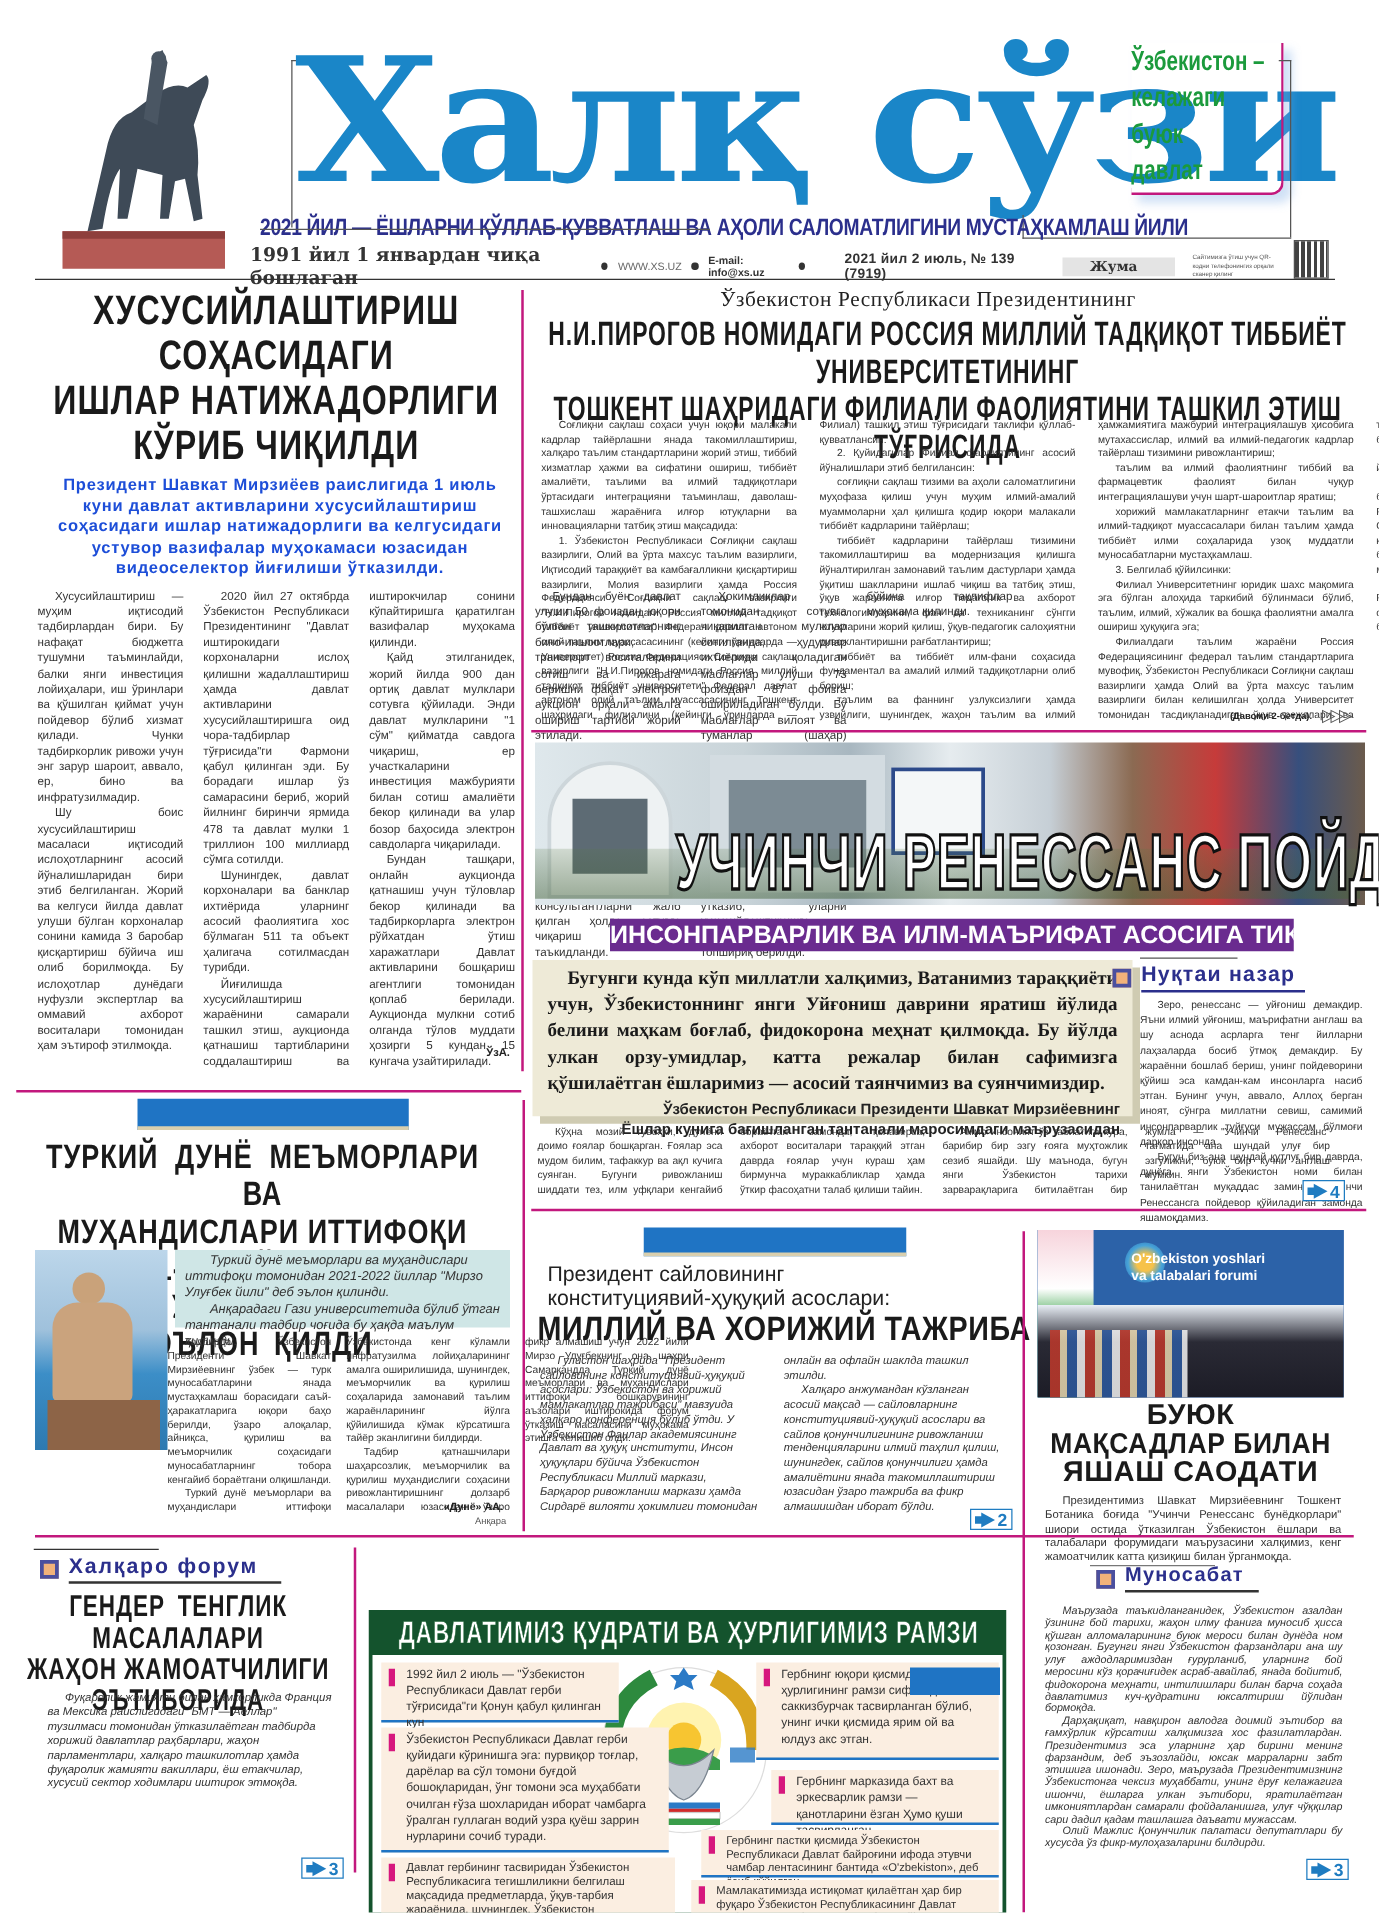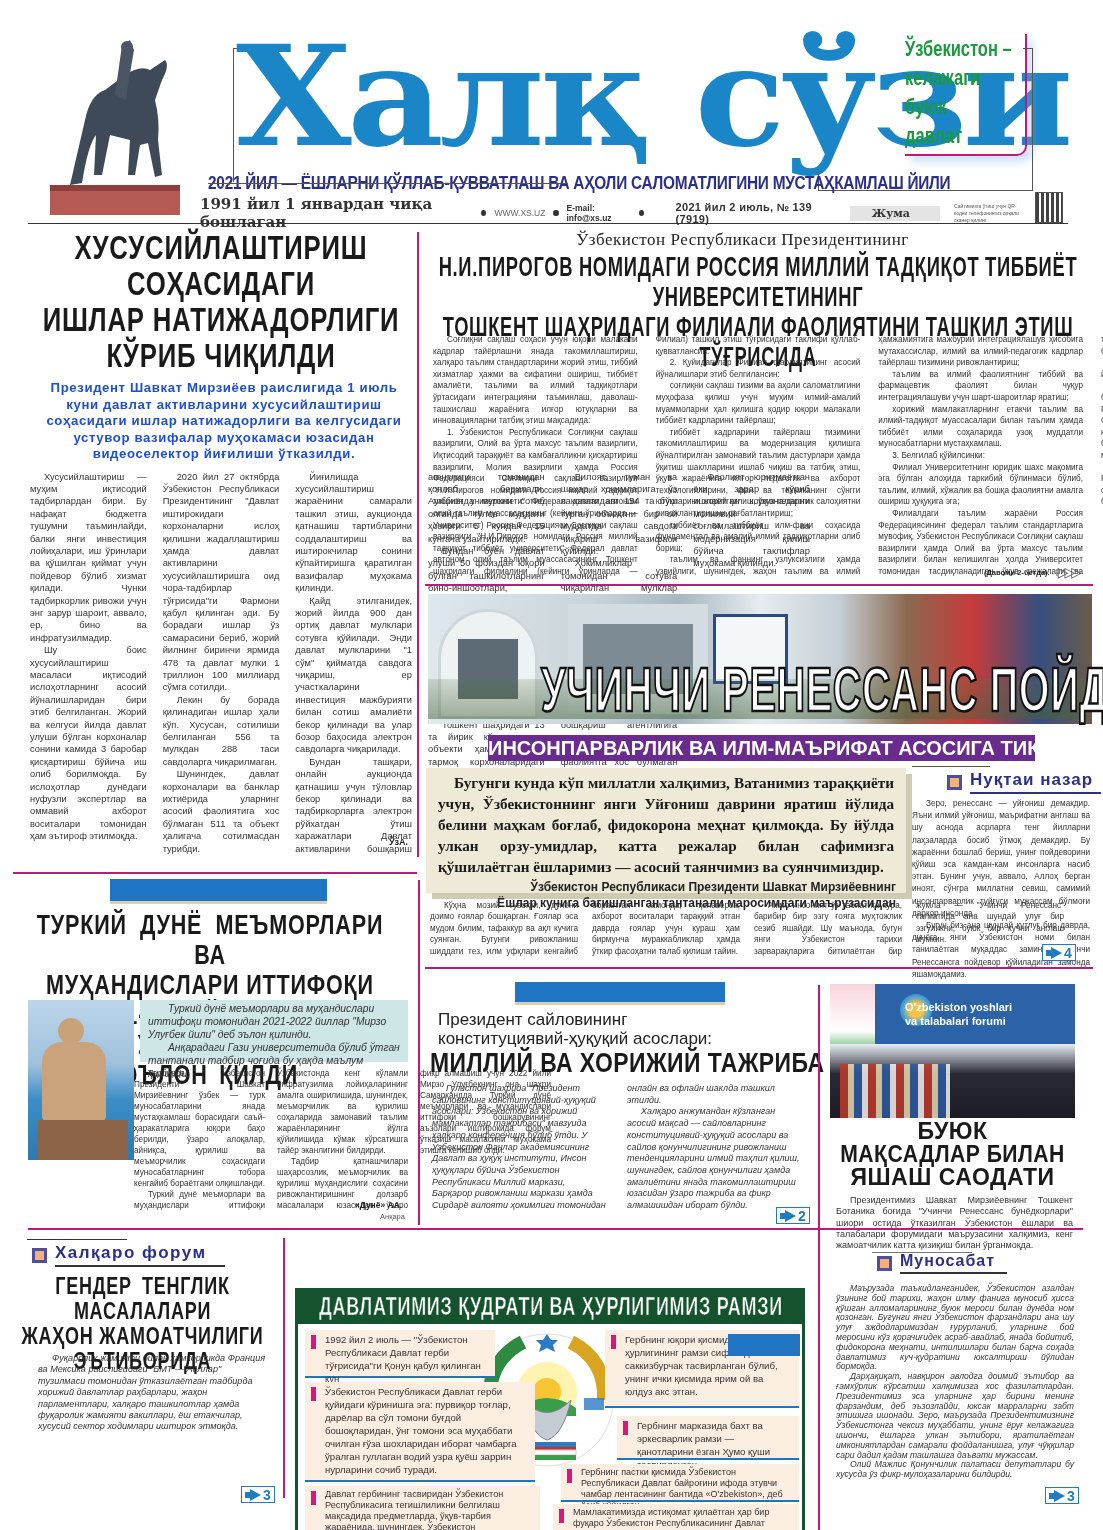--- a/index.html
+++ b/index.html
@@ -74,21 +74,20 @@
   <div class="head-black" style="font-size:33px;line-height:36px;margin-top:0;transform:scaleX(0.78);transform-origin:center top;width:490px;margin-left:-54px">
     <div style="word-spacing:14px">ХУСУСИЙЛАШТИРИШ СОҲАСИДАГИ</div>
     <div>ИШЛАР НАТИЖАДОРЛИГИ</div>
     <div>КЎРИБ ЧИҚИЛДИ</div>
   </div>
   <div style="font-weight:bold;font-size:13.2px;line-height:16.5px;text-align:center;letter-spacing:0.6px;margin:6px 4px 8px 10px;color:#1d4ed8">Президент Шавкат Мирзиёев раислигида 1 июль куни давлат активларини хусусийлаштириш соҳасидаги ишлар натижадорлиги ва келгусидаги устувор вазифалар муҳокамаси юзасидан видеоселектор йиғилиши ўтказилди.</div>
   <div class="body-text cols3" style="height:388px;column-fill:auto;font-size:9.3px;line-height:12.4px;column-gap:16px">
     <p>Хусусийлаштириш — муҳим иқтисодий тадбирлардан бири. Бу нафақат бюджетга тушумни таъминлайди, балки янги инвестиция лойиҳалари, иш ўринлари ва қўшилган қиймат учун пойдевор бўлиб хизмат қилади. Чунки тадбиркорлик ривожи учун энг зарур шароит, аввало, ер, бино ва инфратузилмадир.</p>
     <p>Шу боис хусусийлаштириш масаласи иқтисодий ислоҳотларнинг асосий йўналишларидан бири этиб белгиланган. Жорий ва келгуси йилда давлат улуши бўлган корхоналар сонини камида 3 баробар қисқартириш бўйича иш олиб борилмоқда. Бу ислоҳотлар дунёдаги нуфузли экспертлар ва оммавий ахборот воситалари томонидан ҳам эътироф этилмоқда.</p>
     <p>2020 йил 27 октябрда Ўзбекистон Республикаси Президентининг "Давлат иштирокидаги корхоналарни ислоҳ қилишни жадаллаштириш ҳамда давлат активларини хусусийлаштиришга оид чора-тадбирлар тўғрисида"ги Фармони қабул қилинган эди. Бу борадаги ишлар ўз самарасини бериб, жорий йилнинг биринчи ярмида 478 та давлат мулки 1 триллион 100 миллиард сўмга сотилди.</p>
-    <p>Лекин бу борада қилинадиган ишлар ҳали кўп. Хусусан, сотилиши белгиланган 556 та мулкдан 288 таси савдоларга чиқарилмаган.</p>
     <p>Шунингдек, давлат корхоналари ва банклар ихтиёрида уларнинг асосий фаолиятига хос бўлмаган 511 та объект ҳалигача сотилмасдан турибди.</p>
     <p>Йиғилишда хусусийлаштириш жараёнини самарали ташкил этиш, аукционда қатнашиш тартибларини соддалаштириш ва иштирокчилар сонини кўпайтиришга қаратилган вазифалар муҳокама қилинди.</p>
     <p>Қайд этилганидек, жорий йилда 900 дан ортиқ давлат мулклари сотувга қўйилади. Энди давлат мулкларини "1 сўм" қийматда савдога чиқариш, ер участкаларини инвестиция мажбурияти билан сотиш амалиёти бекор қилинади ва улар бозор баҳосида электрон савдоларга чиқарилади.</p>
     <p>Бундан ташқари, онлайн аукционда қатнашиш учун тўловлар бекор қилинади ва тадбиркорларга электрон рўйхатдан ўтиш харажатлари Давлат активларини бошқариш агентлиги томонидан қоплаб берилади. Аукционда мулкни сотиб олганда тўлов муддати ҳозирги 5 кундан 15 кунгача узайтирилади.</p>
     <p>Бундан буён давлат улуши 50 фоиздан юқори бўлган ташкилотларнинг бино-иншоотлари, транспорт воситаларини сотиш ва ижарага беришни фақат электрон аукцион орқали амалга ошириш тартиби жорий этилади.</p>
     <p>Мутасаддиларга ушбу янги тартибларни назарда тутувчи қарор лойиҳаси ишлаб чиқиш топширилди.</p>
     <p>Тошкент шаҳридаги 13 та йирик кўчмас мулк объекти ҳамда 11 та тармоқ корхоналаридаги давлат улушларини хорижий консультантларни жалб қилган ҳолда сотувга чиқариш зарурлиги таъкидланди.</p>
     <p>Вилоят, туман ва шаҳар ҳокимларига ўз ваколатидаги 154 та бўш турган объектни бир ой муддатда савдога чиқариш вазифаси қўйилди.</p>
     <p>Ҳокимликлар томонидан сотувга чиқарилган мулклар сотилганда, ҳудудлар ихтиёрида қоладиган маблағлар улуши 73 фоиздан 87 фоизга ошириладиган бўлди. Бу маблағлар вилоят ва туманлар (шаҳар) бюджетлари ўртасида тенг тақсимланади.</p>
     <p>Давлат активларини бошқариш агентлигига давлат корхоналари ҳамда банкларнинг асосий фаолиятга хос бўлмаган ва бўш турган объектларни тўлиқ қайтадан хатловдан ўтказиб, уларни хусусийлаштиришга тайёрлаш бўйича топшириқ берилди.</p>
@@ -147,21 +146,21 @@
     <div style="font-weight:bold;font-size:12px;line-height:16px">Ўзбекистон Республикаси Президенти Шавкат Мирзиёевнинг</div>
     <div style="font-weight:bold;font-size:12px;line-height:16px">Ёшлар кунига бағишланган тантанали маросимдаги маърузасидан</div>
   </div>
 </div>
 <div class="abs body-text cols3" style="left:430px;top:900px;width:472px;height:60px;column-fill:auto;font-size:8.2px;line-height:11.4px;column-gap:14px">
   <p>Кўҳна мозий гувоҳки, дунёни доимо ғоялар бошқарган. Ғоялар эса мудом билим, тафаккур ва ақл кучига суянган. Бугунги ривожланиш шиддати тез, илм уфқлари кенгайиб бораётган замонда, қолаверса, ахборот воситалари тараққий этган даврда ғоялар учун кураш ҳам бирмунча мураккабликлар ҳамда ўткир фасоҳатни талаб қилиши тайин.</p>
   <p>Аммо инсоният ўз табиатига кўра, барибир бир эзгу ғояга муҳтожлик сезиб яшайди. Шу маънода, бугун янги Ўзбекистон тарихи зарварақларига битилаётган бир жумла — "Учинчи Ренессанс" тағматида ана шундай улуғ бир эзгуликни, буюк бир кучни англаш мумкин.</p>
 </div>
 
 <div class="abs" style="left:912px;top:766px;width:78px;height:1px;background:#555"></div>
-<div class="abs rubric" style="left:947px;top:770px">
+<div class="abs rubric" style="left:890px;top:770px">
   <span class="sq"></span>
   <span class="lbl" style="font-size:17px;padding-right:8px">Нуқтаи назар</span>
 </div>
 <div class="abs body-text" style="left:912px;top:798px;width:178px;font-size:8.2px;line-height:12.2px">
   <p>Зеро, ренессанс — уйғониш демакдир. Яъни илмий уйғониш, маърифатни англаш ва шу аснода асрларга тенг йилларни лаҳзаларда босиб ўтмоқ демакдир. Бу жараённи бошлаб бериш, унинг пойдеворини қўйиш эса камдан-кам инсонларга насиб этган. Бунинг учун, аввало, Аллоҳ берган иноят, сўнгра миллатни севиш, самимий инсонпарварлик туйғуси мужассам бўлмоғи даркор инсонда.</p>
   <p>Бугун биз ана шундай қутлуғ бир даврда, дунёга янги Ўзбекистон номи билан танилаётган муқаддас заминда учинчи Ренессансга пойдевор қўйиладиган замонда яшамоқдамиз.</p>
 </div>
 <div class="abs arrow-box" style="left:1042px;top:944px">
   <span class="stem"></span>
     <span class="tri"></span>

